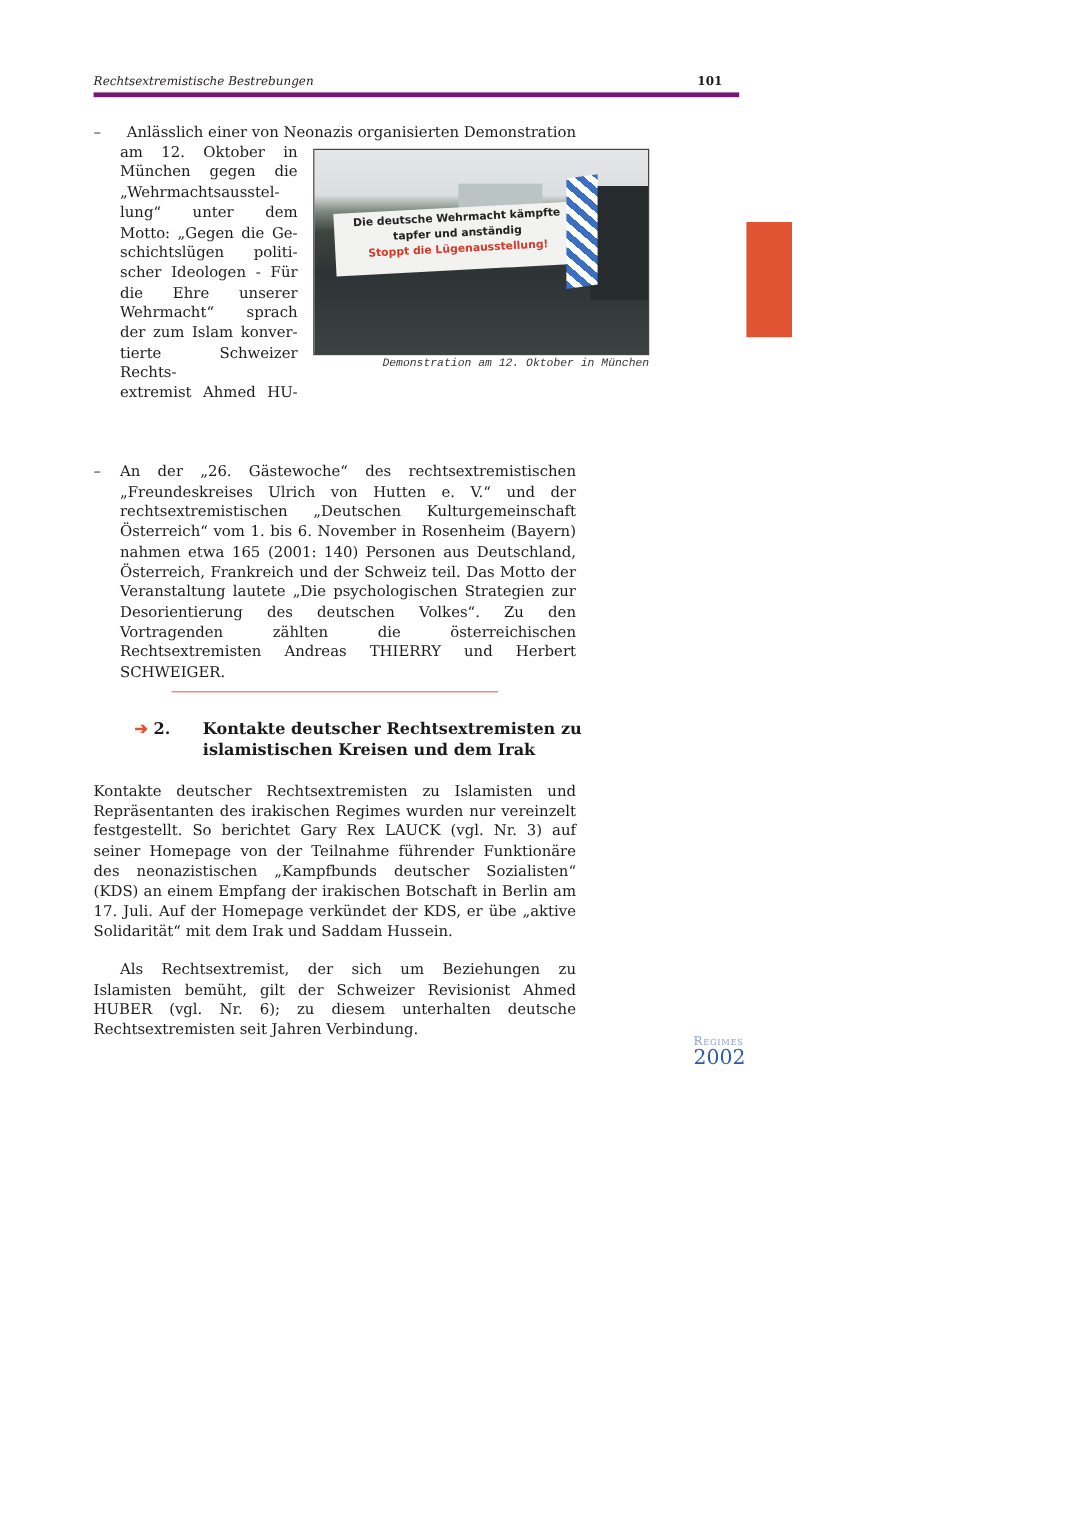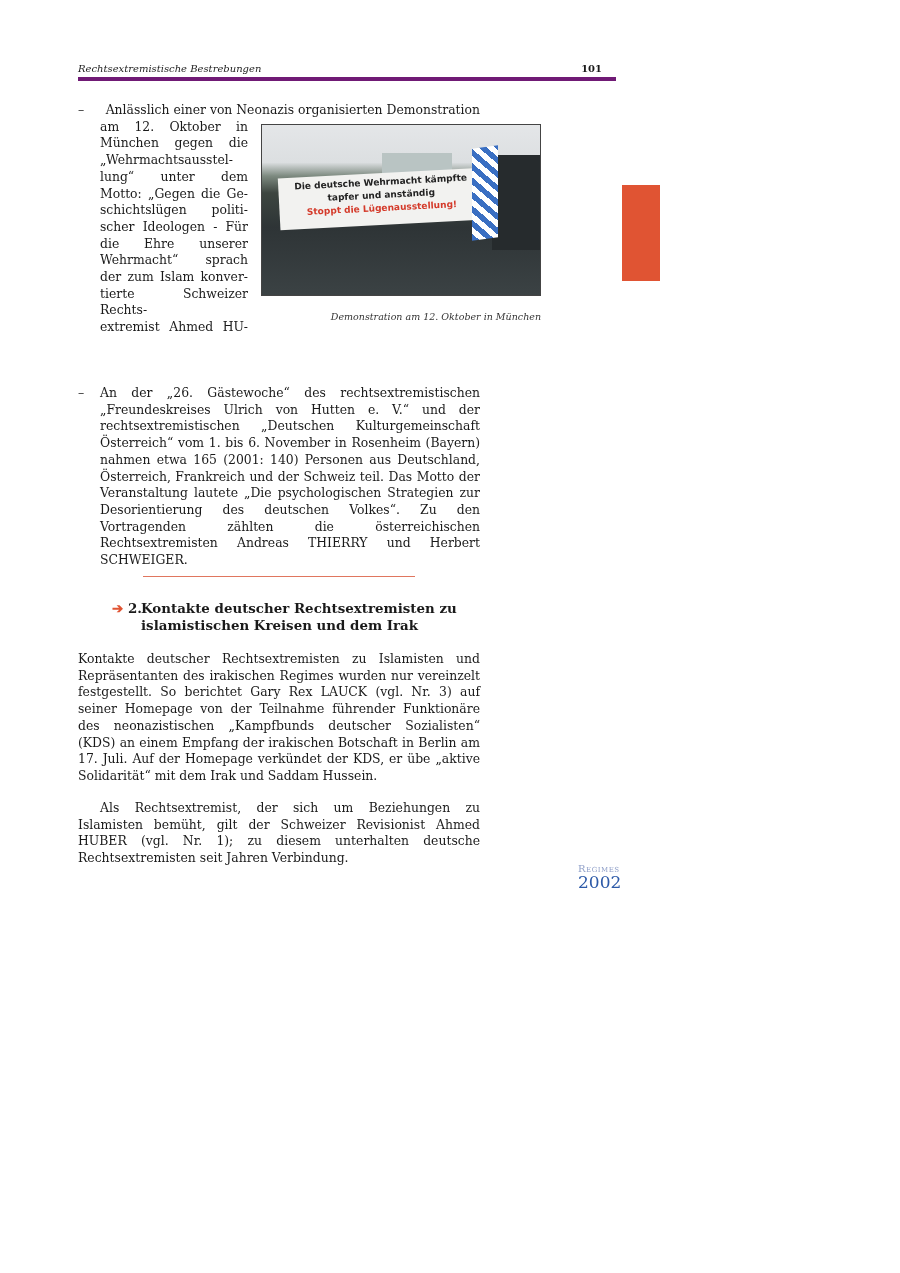--- a/index.html
+++ b/index.html
@@ -28,33 +28,33 @@
     .photo .building { position: absolute; left: 120px; top: 28px; width: 70px; height: 22px; background: #b9c4c3; }
     .photo .banner { position: absolute; left: 17px; top: 48px; width: 205px; height: 52px; background: #f2f2f0;
                      transform: rotate(-3deg); text-align: center; font-family: "DejaVu Sans", sans-serif;
                      font-weight: bold; font-size: 9px; line-height: 13px; padding-top: 3px; box-sizing: border-box; }
     .photo .banner .l1, .photo .banner .l2 { color: #222; display: block; }
     .photo .banner .l3 { color: #d43a2a; display: block; }
     .photo .flag { position: absolute; left: 210px; top: 22px; width: 26px; height: 92px;
                    background: repeating-linear-gradient(45deg, #3a6fc2 0 5px, #ffffff 5px 10px);
                    transform: skewY(-8deg); }
     .photo .crowd { position: absolute; left: 230px; top: 30px; width: 48px; height: 95px; background: #262b2d; }
-    .caption { font-size: 9.5px; font-style: italic; margin-top: 15px; text-align: right; color: #333;
-               padding-right: 0; }
+    .caption { font-size: 9.5px; font-style: italic; margin-top: 1px; text-align: right; color: #333;
+               padding-right: 0; font-family: Liberation Mono, monospace; }
 
     .wrap-text { display: block; }
     .narrow { width: 148px; }
 
     .divider { position: absolute; left: 143px; top: 576px; width: 272px; height: 1px; background: #e0765f; }
 
     .section-heading { position: absolute; left: 112px; top: 600px; width: 380px; font-weight: bold;
                        font-size: 13.4px; line-height: 17px; }
     .section-heading .arrow { color: #e05433; position: absolute; left: 0; top: 0; }
     .section-heading .num { position: absolute; left: 16px; top: 0; }
-    .section-heading .htext { margin-left: 29px; display: block; }
+    .section-heading .htext { margin-left: 57px; display: block; }
 
     .para-1 { position: absolute; left: 78px; top: 651px; width: 402px; }
     .para-2 { position: absolute; left: 78px; top: 800px; width: 402px; text-indent: 22px; }
 
     .logo { position: absolute; left: 578px; top: 864px; text-align: left; font-family: "DejaVu Serif", serif; }
     .logo .word { font-size: 10px; color: #8f9fc8; letter-spacing: 0.5px; line-height: 10px; font-variant: small-caps; display: block; }
     .logo .year { font-size: 17px; color: #2d5aa8; line-height: 17px; display: block; }
   </style>
 </head>
 <body>
@@ -108,18 +108,18 @@
 
 <div class="divider"></div>
 
 <div class="section-heading">
   <span class="arrow">➔</span>
   <span class="num">2.</span>
   <span class="htext">Kontakte deutscher Rechtsextremisten zu islamistischen Kreisen und dem Irak</span>
 </div>
 
 <div class="para-1 text">Kontakte deutscher Rechtsextremisten zu Islamisten und Repräsentanten des irakischen Regimes wurden nur vereinzelt festgestellt. So berichtet Gary Rex LAUCK (vgl. Nr. 3) auf seiner Homepage von der Teilnahme führender Funktionäre des neonazistischen „Kampfbunds deutscher Sozialisten“ (KDS) an einem Empfang der irakischen Botschaft in Berlin am 17. Juli. Auf der Homepage verkündet der KDS, er übe „aktive Solidarität“ mit dem Irak und Saddam Hussein.</div>
-<div class="para-2 text">Als Rechtsextremist, der sich um Beziehungen zu Islamisten bemüht, gilt der Schweizer Revisionist Ahmed HUBER (vgl. Nr. 1); zu diesem unterhalten deutsche Rechtsextremisten seit Jahren Verbindung.</div>
+<div class="para-2 text">Als Rechtsextremist, der sich um Beziehungen zu Islamisten bemüht, gilt der Schweizer Revisionist Ahmed HUBER (vgl. Nr. 6); zu diesem unterhalten deutsche Rechtsextremisten seit Jahren Verbindung.</div>
 
 <div class="logo">
   <span class="word">Regimes</span>
   <span class="year">2002</span>
 </div>
 
 </body></html>

